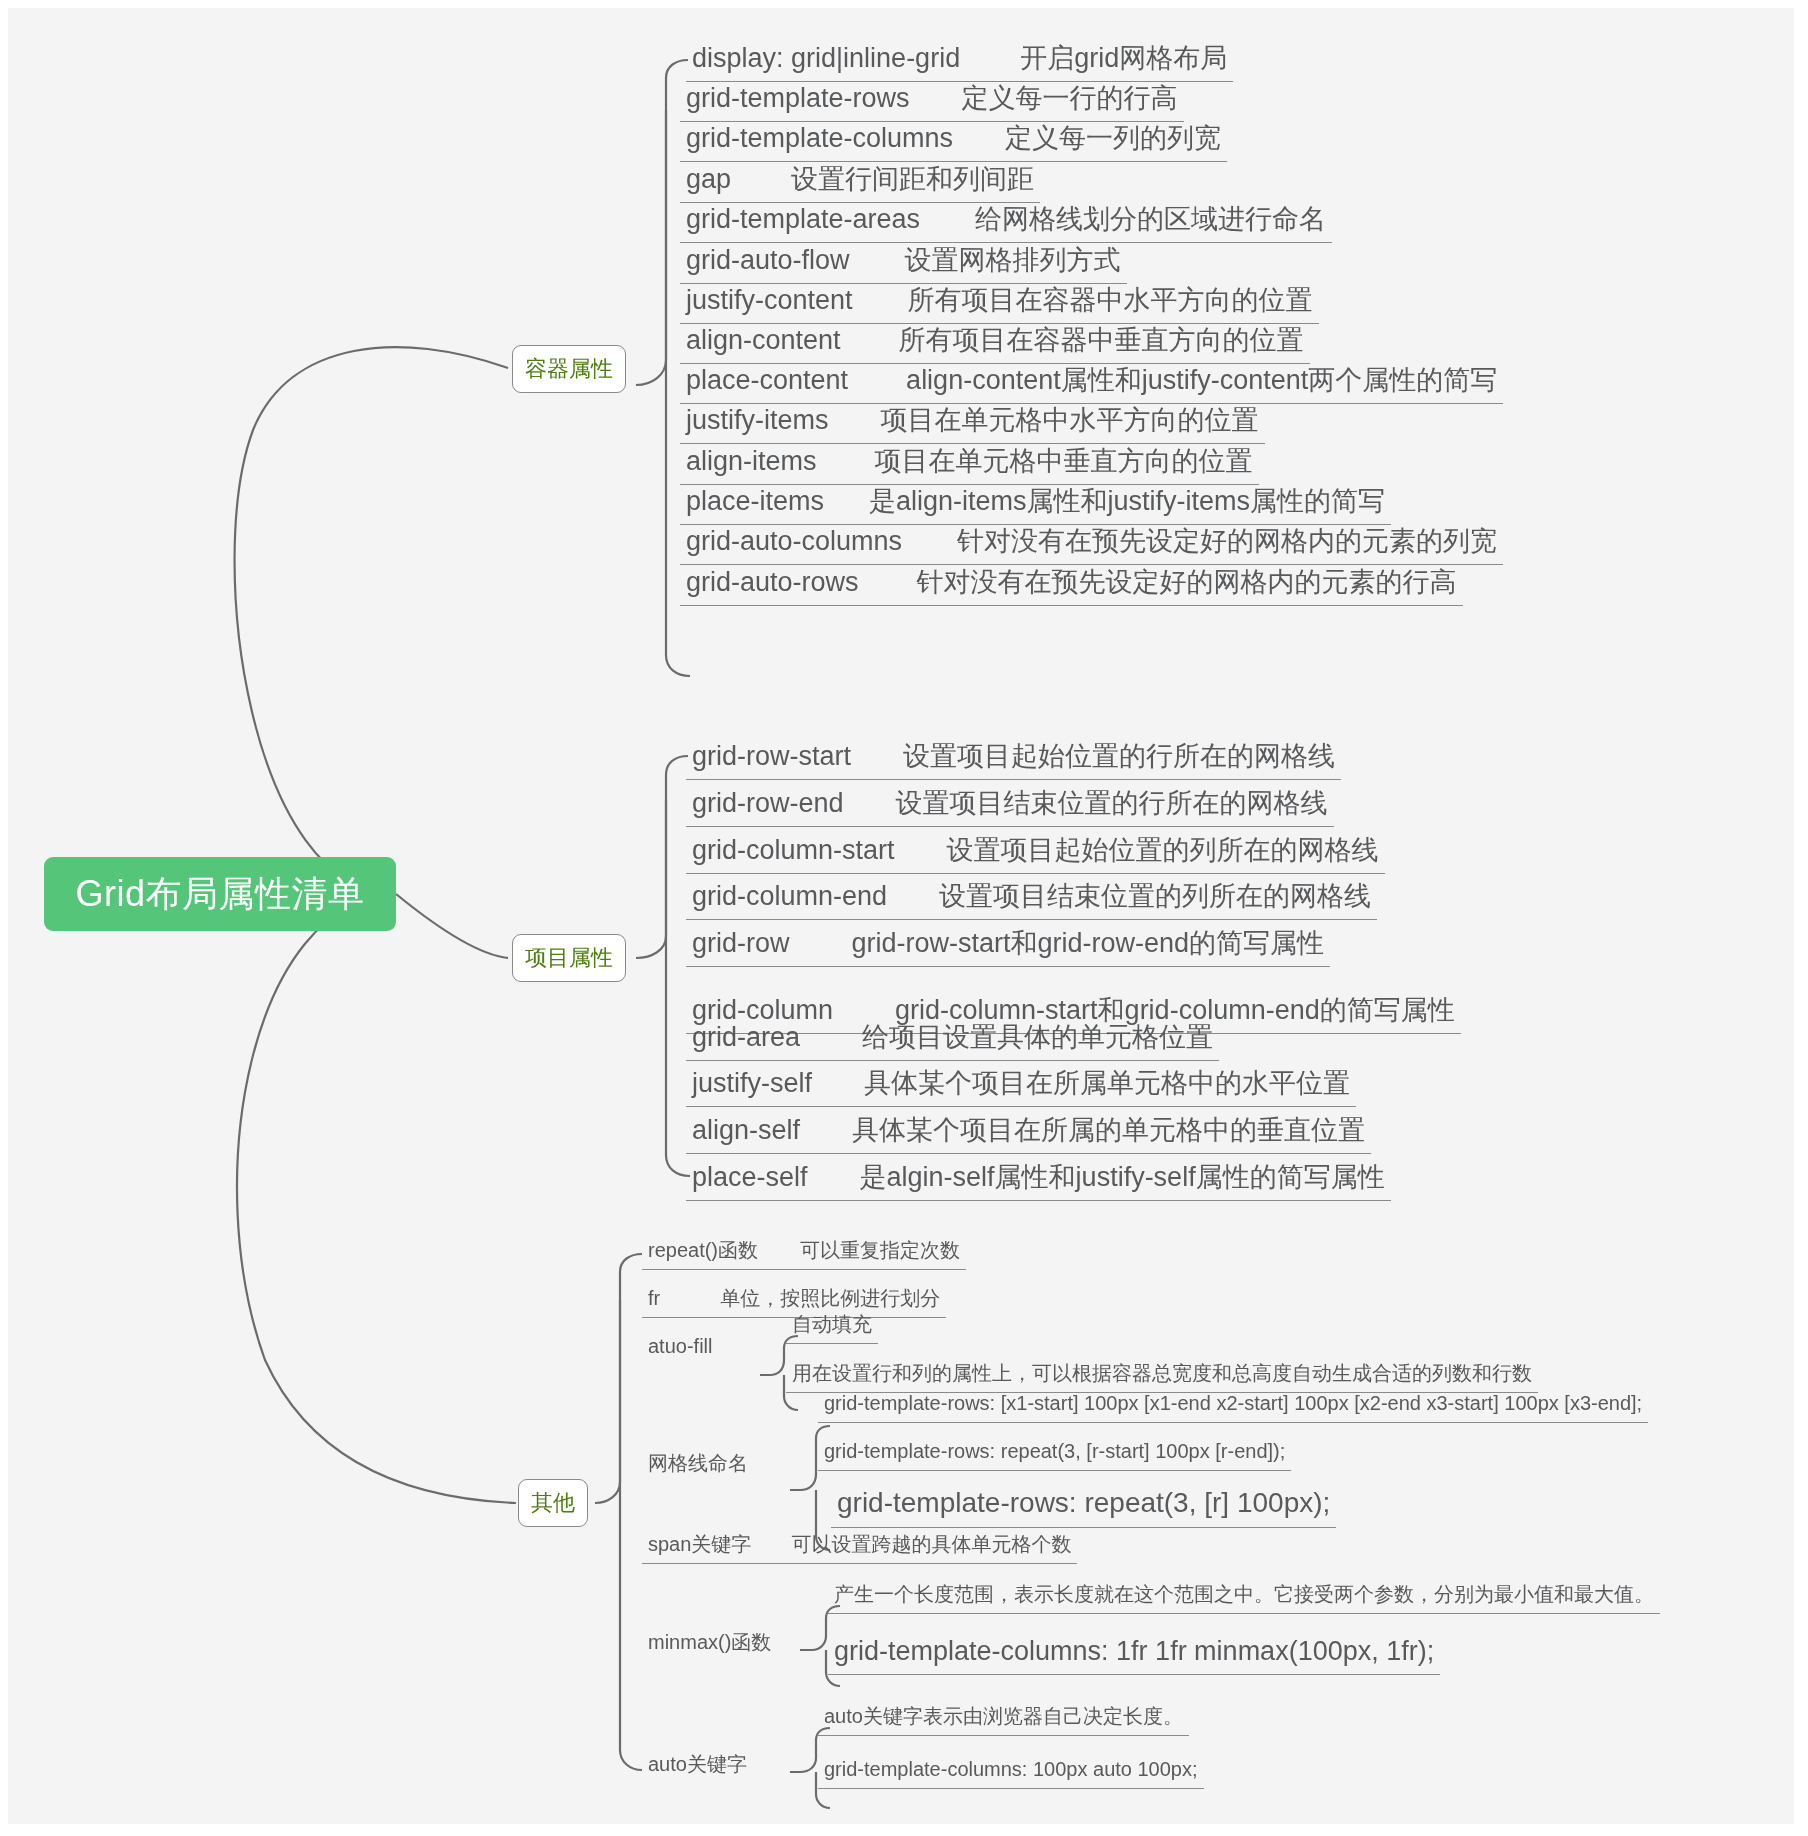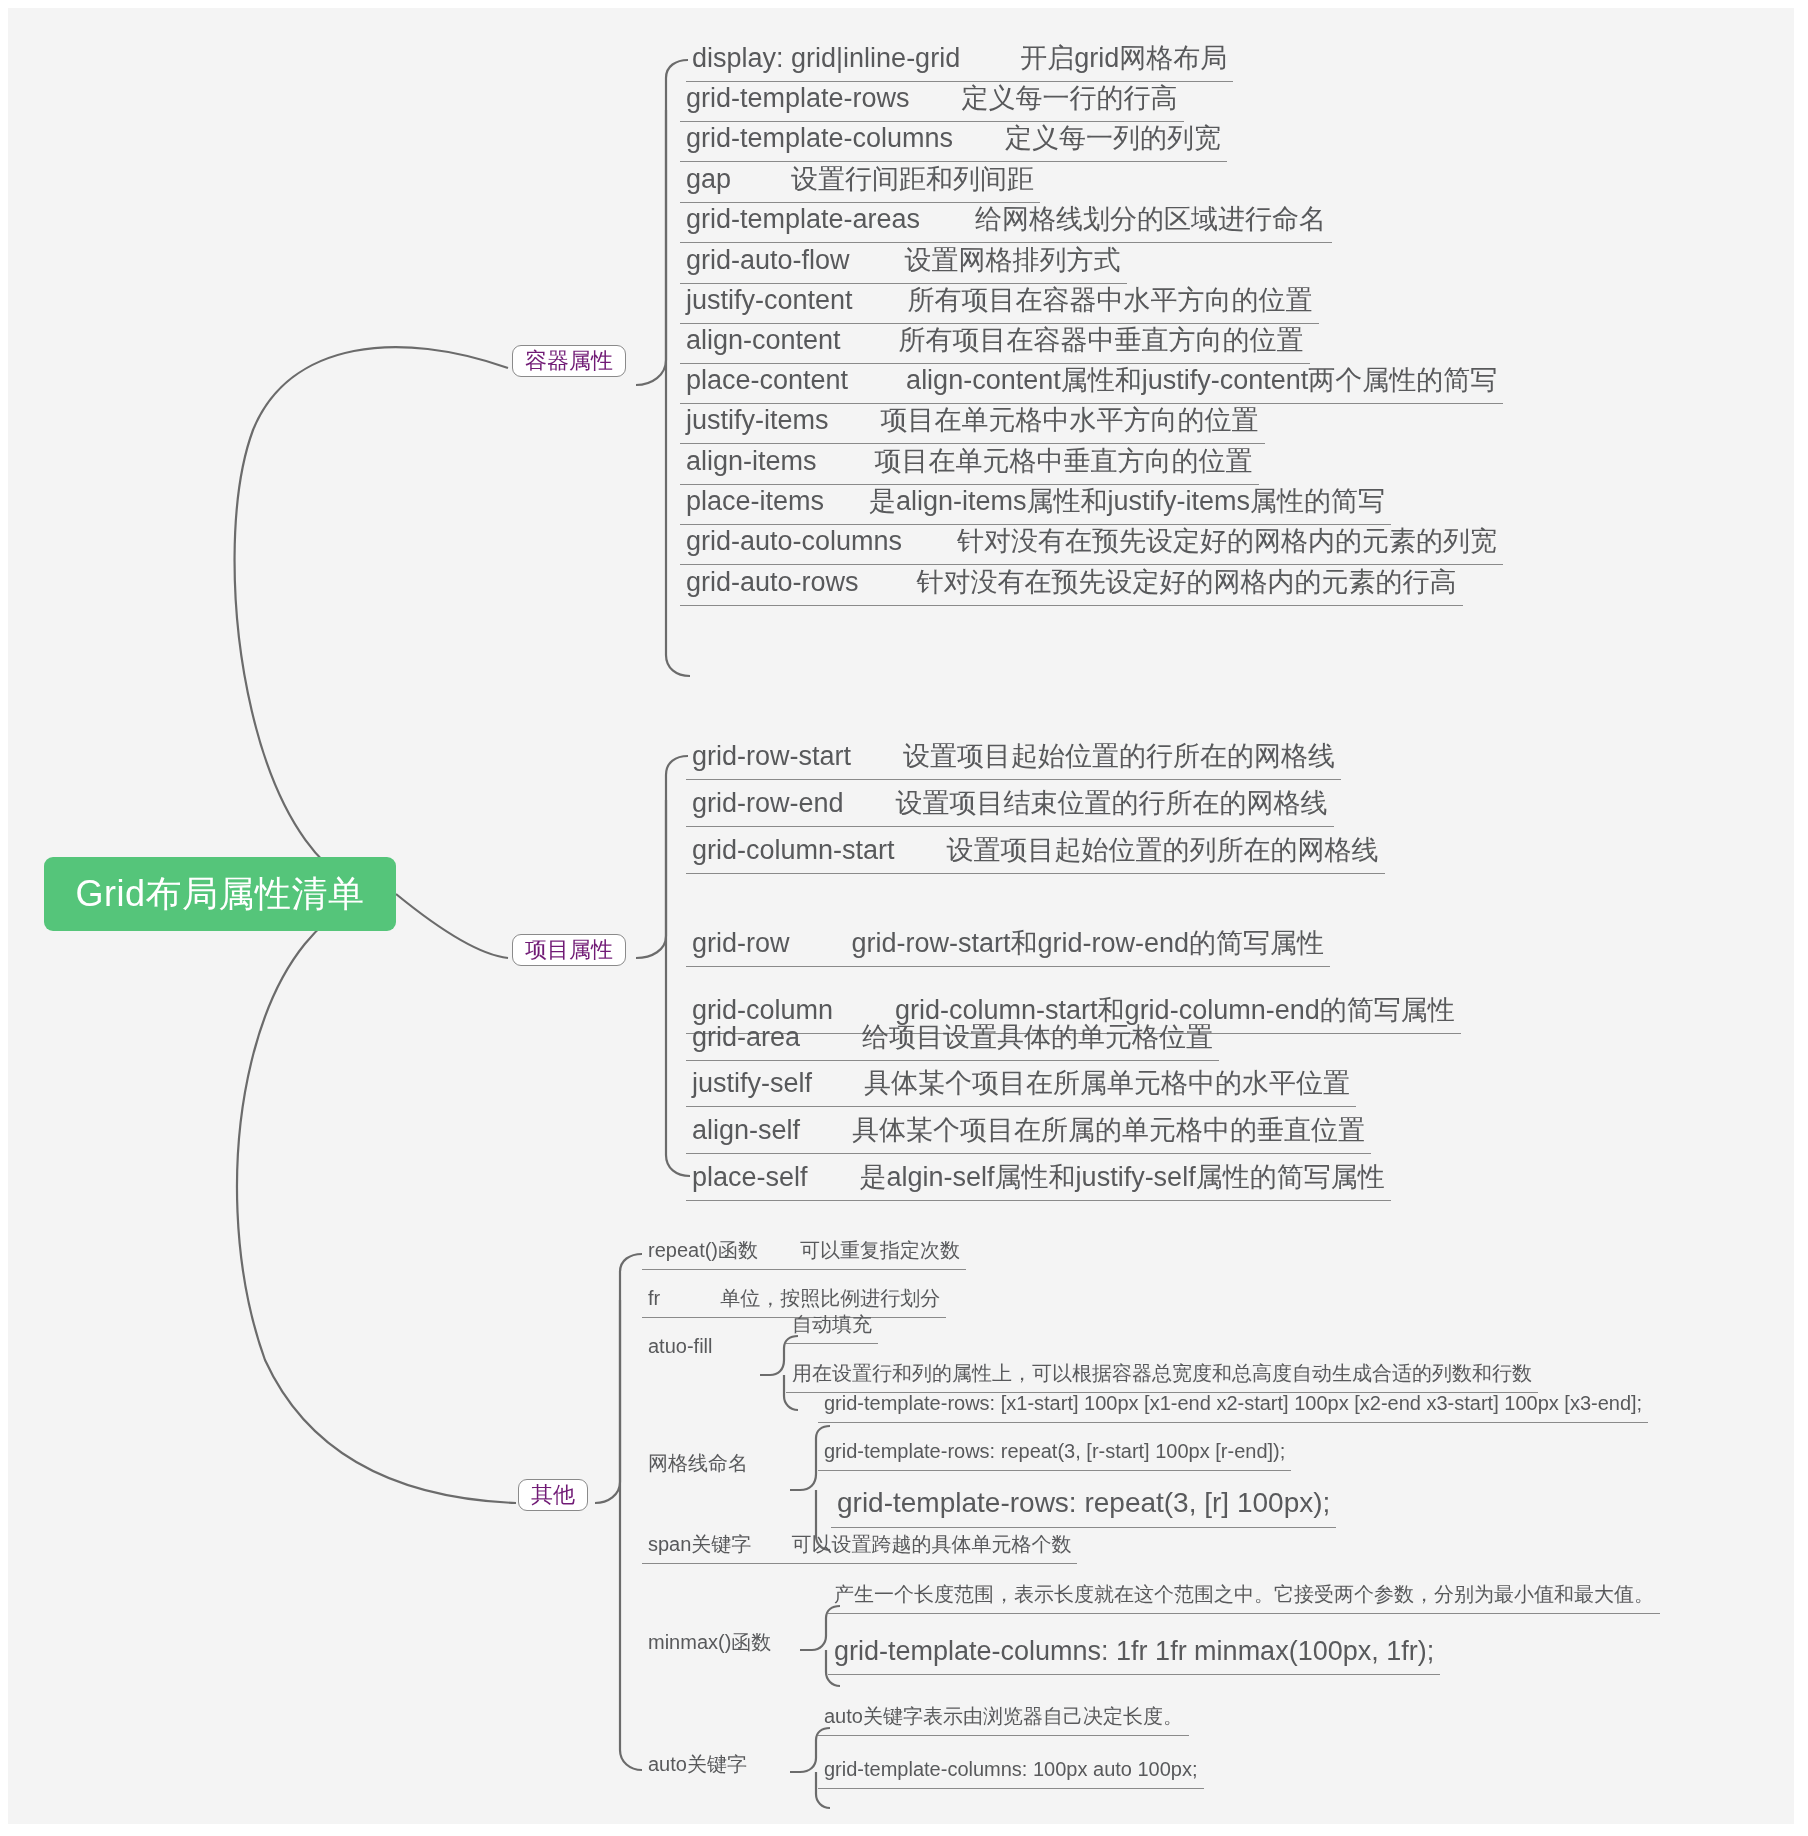--- a/index.html
+++ b/index.html
@@ -57,23 +57,23 @@
     letter-spacing: 0.5px;
     border: none;
   }
 
   
   .branch {
     position: absolute;
     background: #ffffff;
     border: 1.6px solid #8a8a8a;
     border-radius: 9px;
-    color: #701a75;
+    color: #4d7c0f;
     font-size: 22px;
-    height: 32px;
+    height: 48px;
     display: flex; align-items: center; justify-content: center;
     padding: 0 12px;
   }
 </style>
 </head>
 <body>
 
 <div id="canvas">
 
   <svg id="links" viewBox="0 0 1808 1836">
@@ -130,20 +130,21 @@
   <div class="node" style="left:680px; top:360px;"><span class="k">place-content</span><span class="sp" style="width:58px"></span><span class="d">align-content属性和justify-content两个属性的简写</span></div>
   <div class="node" style="left:680px; top:400px;"><span class="k">justify-items</span><span class="sp" style="width:52px"></span><span class="d">项目在单元格中水平方向的位置</span></div>
   <div class="node" style="left:680px; top:441px;"><span class="k">align-items</span><span class="sp" style="width:58px"></span><span class="d">项目在单元格中垂直方向的位置</span></div>
   <div class="node" style="left:680px; top:481px;"><span class="k">place-items</span><span class="sp" style="width:45px"></span><span class="d">是align-items属性和justify-items属性的简写</span></div>
   <div class="node" style="left:680px; top:521px;"><span class="k">grid-auto-columns</span><span class="sp" style="width:55px"></span><span class="d">针对没有在预先设定好的网格内的元素的列宽</span></div>
   <div class="node" style="left:680px; top:562px;"><span class="k">grid-auto-rows</span><span class="sp" style="width:58px"></span><span class="d">针对没有在预先设定好的网格内的元素的行高</span></div>
 
   <div class="node" style="left:686px; top:736px;"><span class="k">grid-row-start</span><span class="sp" style="width:52px"></span><span class="d">设置项目起始位置的行所在的网格线</span></div>
   <div class="node" style="left:686px; top:783px;"><span class="k">grid-row-end</span><span class="sp" style="width:52px"></span><span class="d">设置项目结束位置的行所在的网格线</span></div>
   <div class="node" style="left:686px; top:830px;"><span class="k">grid-column-start</span><span class="sp" style="width:52px"></span><span class="d">设置项目起始位置的列所在的网格线</span></div>
+  <div class="node" style="left:686px; top:876px;"><span class="k">grid-column-end</span><span class="sp" style="width:52px"></span><span class="d">设置项目结束位置的列所在的网格线</span></div>
   <div class="node" style="left:686px; top:923px;"><span class="k">grid-row</span><span class="sp" style="width:62px"></span><span class="d">grid-row-start和grid-row-end的简写属性</span></div>
   <div class="node" style="left:686px; top:990px;"><span class="k">grid-column</span><span class="sp" style="width:62px"></span><span class="d">grid-column-start和grid-column-end的简写属性</span></div>
   <div class="node" style="left:686px; top:1017px;"><span class="k">grid-area</span><span class="sp" style="width:62px"></span><span class="d">给项目设置具体的单元格位置</span></div>
   <div class="node" style="left:686px; top:1063px;"><span class="k">justify-self</span><span class="sp" style="width:52px"></span><span class="d">具体某个项目在所属单元格中的水平位置</span></div>
   <div class="node" style="left:686px; top:1110px;"><span class="k">align-self</span><span class="sp" style="width:52px"></span><span class="d">具体某个项目在所属的单元格中的垂直位置</span></div>
   <div class="node" style="left:686px; top:1157px;"><span class="k">place-self</span><span class="sp" style="width:52px"></span><span class="d">是algin-self属性和justify-self属性的简写属性</span></div>
 
   <div class="node" style="left:642px; top:1234px; font-size:20px;"><span class="k">repeat()函数</span><span class="sp" style="width:42px"></span><span class="d">可以重复指定次数</span></div>
   <div class="node" style="left:642px; top:1282px; font-size:20px;"><span class="k">fr</span><span class="sp" style="width:60px"></span><span class="d">单位，按照比例进行划分</span></div>
 

